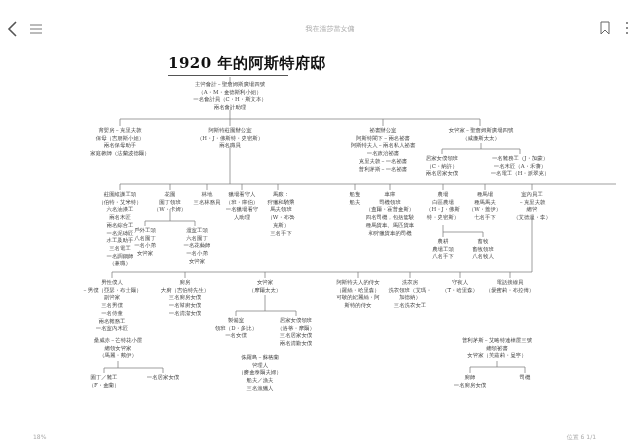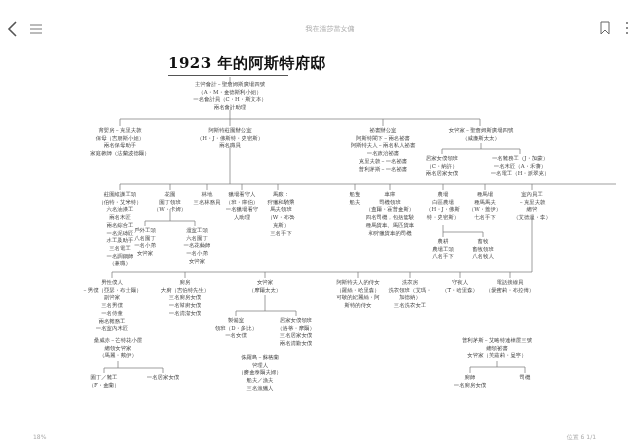--- a/index.html
+++ b/index.html
@@ -32,21 +32,21 @@
   <svg class="bookmark" viewBox="0 0 10 14">
       <path d="M1 1H9V13L5 9L1 13Z" stroke="#666" stroke-width="1" fill="none"></path>
     </svg>
   <svg class="more" viewBox="0 0 6 14">
       <circle cx="3" cy="2" r="1" fill="#666"></circle>
       <circle cx="3" cy="7" r="1" fill="#666"></circle>
       <circle cx="3" cy="12" r="1" fill="#666"></circle>
     </svg>
 </div>
 
-<div class="chart-title">1923 年的阿斯特府邸</div>
+<div class="chart-title">1920 年的阿斯特府邸</div>
 <div class="title-rule"></div>
 
 <svg class="lines" width="640" height="447">
   <g stroke="#777" stroke-width="0.7" fill="none">
 
     <line x1="230" y1="77" x2="230" y2="82"></line>
     <line x1="230" y1="110" x2="230" y2="119"></line>
 
     <line x1="120" y1="119" x2="480" y2="119"></line>
     <line x1="120" y1="119" x2="120" y2="126"></line>

